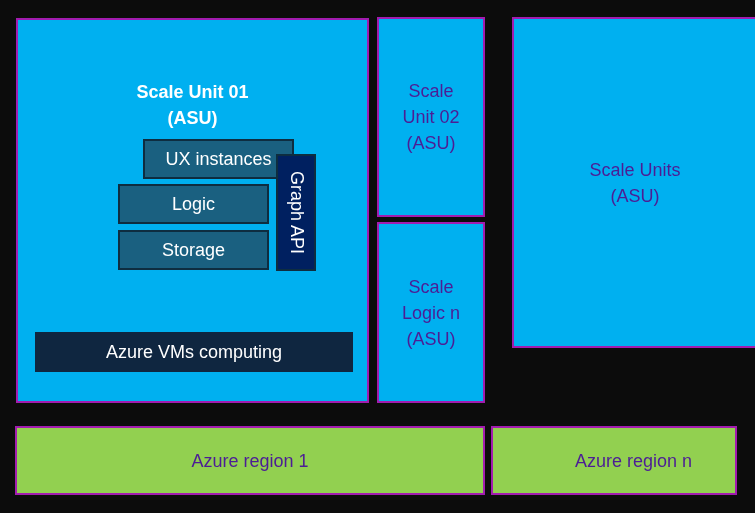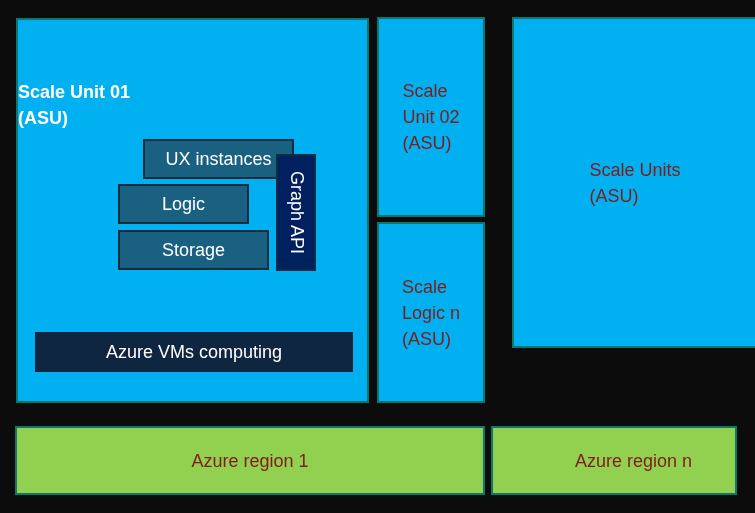--- a/index.html
+++ b/index.html
@@ -1,30 +1,30 @@
 <!DOCTYPE html>
 <html><head>
 <meta charset="utf-8">
 <style>
   html, body { margin:0; padding:0; }
   body { width:755px; height:513px; background:#0c0c0c; position:relative; overflow:hidden;
          font-family:"Liberation Sans", sans-serif; color:#fff; }
   .box { position:absolute; box-sizing:border-box; display:flex; align-items:center; justify-content:center;
-         text-align:left; border:2px solid #0f766e; }
+         text-align:center; border:2px solid #a21caf; }
   .blue { background:#00b0f0; }
-  .lbl { font-size:18px; line-height:26px; color:#7f1d1d; }
+  .lbl { font-size:18px; line-height:26px; color:#4c1d95; }
   .lbl span { display:block; }
   #su01 { left:16px; top:18px; width:353px; height:385px; display:block; }
   #su01 .title { position:absolute; left:0; right:0; top:59px; font-weight:bold; font-size:18px; line-height:26px; }
   #su01 .title span { display:block; }
   .inner { position:absolute; box-sizing:border-box; display:flex; align-items:center; justify-content:center;
            font-size:18px; color:#fff; border:2px solid #0e2d40; }
   .teal { background:#1a6080; }
   #ux { left:100px; top:119px; width:151px; height:40px;margin-left:25px; }
-  #logic { left:100px; top:164px; width:131px; height:40px; }
+  #logic { left:100px; top:164px; width:151px; height:40px; }
   #storage { left:100px; top:210px; width:151px; height:40px; }
   #graph { left:258px; top:134px; width:40px; height:117px; background:#002060; border-color:#0e2d40; }
   #graph span { writing-mode:vertical-rl; font-size:18px; white-space:nowrap; }
   #micro { left:17px; top:266px; width:318px; height:39px; background:#ffc000; border-color:#0e2d40; }
   #vms { left:17px; top:312px; width:318px; height:40px; background:#0f2640; border-color:#0f2640; }
   #su02 { left:377px; top:17px; width:108px; height:200px; }
   #sun { left:377px; top:222px; width:108px; height:181px; }
   #sus { left:512px; top:17px; width:246px; height:331px; }
   .green { background:#92d050; }
   #r1 { left:15px; top:426px; width:470px; height:69px; }

